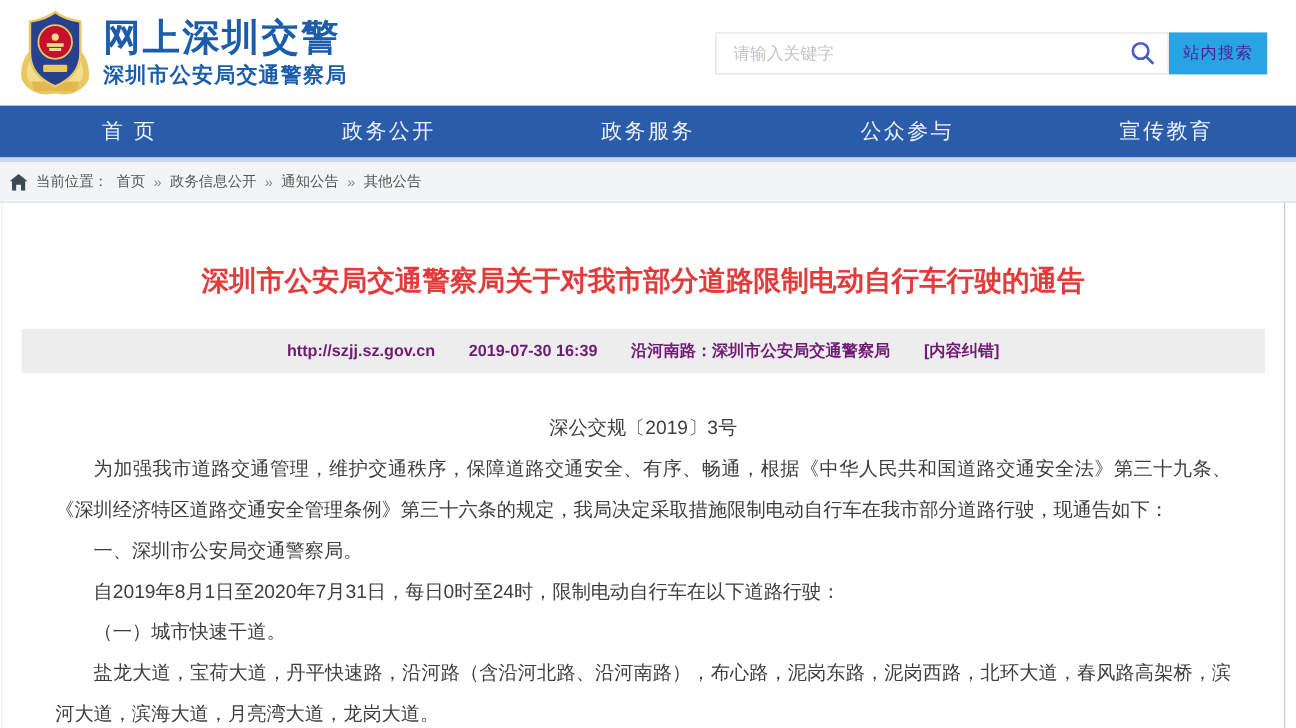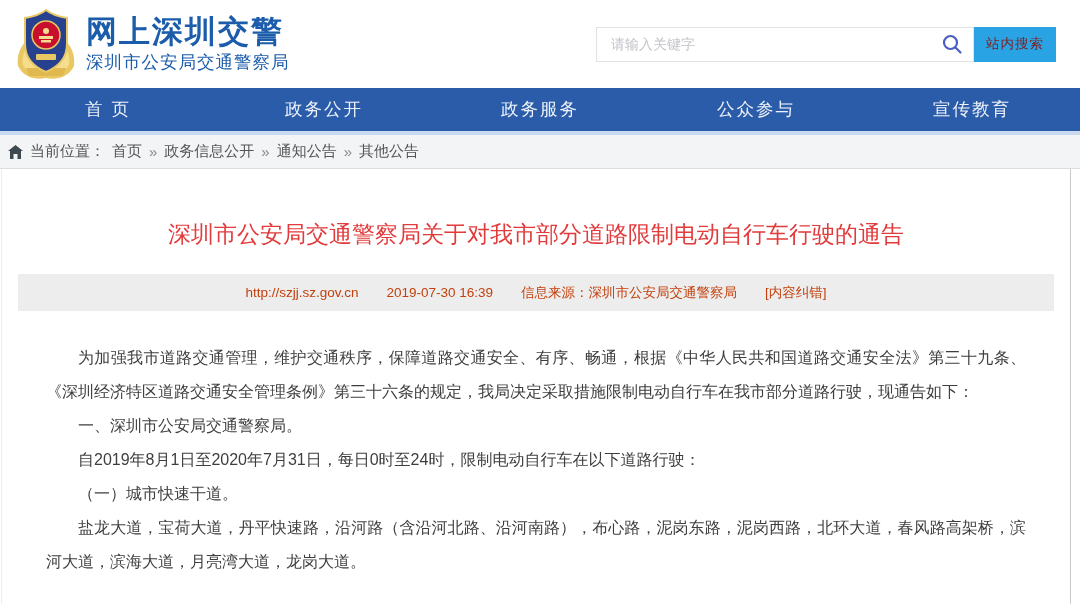--- a/index.html
+++ b/index.html
@@ -30,21 +30,21 @@
   .site-title {
     color: #1b5cab;
     font-size: 31px;
     font-weight: bold;
     letter-spacing: 2px;
     line-height: 36px;
   }
   .site-subtitle {
     color: #1b5cab;
     font-size: 17.5px;
-    font-weight: normal;
+    font-weight: bold;
     letter-spacing: 1px;
     line-height: 24px;
   }
   .search-group {
     margin-left: auto;
     display: flex;
     align-items: stretch;
     height: 35px;
     margin-right: 10px;
   }
@@ -72,21 +72,21 @@
     position: absolute;
     right: 10px; top: 50%;
     transform: translateY(-50%);
     width: 22px; height: 22px;
     cursor: pointer;
   }
   .search-btn {
     width: 82px;
     border: none;
     background: #2aa3e4;
-    color: #7f1d1d;
+    color: #4c1d95;
     font-size: 13.5px;
     letter-spacing: 1px;
     cursor: pointer;
     font-family: Liberation Mono, monospace;
   }
 
   
   .main-nav {
     height: 47px;
     background: #2b5caa;
@@ -106,54 +106,55 @@
 
   
   .breadcrumb-bar {
     height: 34px;
     background: #f3f4f6;
     border-bottom: 1px solid #dddde0;
     display: flex;
     align-items: center;
     padding: 0 8px;
     gap: 7px;
-    font-size: 15px;
+    font-size: 12px;
     color: #555;
   }
   .home-icon-svg { width: 15px; height: 14px; display: block; }
   .crumb-sep { color: #888; }
   .crumb-link { color: #555; text-decoration: none; cursor: pointer; }
 
   
   .content-panel {
     margin: 0 9px 0 1px;
     border-right: 1px solid #c9c9cd;
     border-left: 1px solid #ededf0;
     min-height: 435px;
     background: #ffffff;
     padding-top: 1px;
   }
   .article-title {
     margin: 49px 40px 0;
     text-align: center;
     color: #e23b3c;
     font-size: 23px;
-    font-weight: normal;
+    font-weight: bold;
     line-height: 30px;
   }
   .meta-bar {
     margin: 25px 16px 0;
     height: 37px;
     background: #ededee;
     display: flex;
     justify-content: center;
     align-items: center;
     gap: 28px;
     font-size: 13.5px;
-    color: #c2410c;
+    color: #701a75;
+    font-weight: bold;
   }
   .meta-item { white-space: nowrap; }
   .meta-correction { cursor: pointer; }
 
   .article-body {
     margin-top: 30px;
     padding: 0 44px;
     font-size: 16px;
     line-height: 34px;
     color: #3e3e3e;
@@ -228,25 +229,26 @@
     <span class="crumb-sep">»</span>
     <a class="crumb-link">其他公告</a>
   </div>
 
   <section class="content-panel">
     <h1 class="article-title">深圳市公安局交通警察局关于对我市部分道路限制电动自行车行驶的通告</h1>
 
     <div class="meta-bar">
       <span class="meta-item">http://szjj.sz.gov.cn</span>
       <span class="meta-item">2019-07-30 16:39</span>
-      <span class="meta-item">信息来源：深圳市公安局交通警察局</span>
+      <span class="meta-item">沿河南路：深圳市公安局交通警察局</span>
       <span class="meta-item meta-correction">[内容纠错]</span>
     </div>
 
     <div class="article-body">
+      <p class="doc-number">深公交规〔2019〕3号</p>
       <p class="body-para">为加强我市道路交通管理，维护交通秩序，保障道路交通安全、有序、畅通，根据《中华人民共和国道路交通安全法》第三十九条、《深圳经济特区道路交通安全管理条例》第三十六条的规定，我局决定采取措施限制电动自行车在我市部分道路行驶，现通告如下：</p>
       <p class="body-para">一、深圳市公安局交通警察局。</p>
       <p class="body-para">自2019年8月1日至2020年7月31日，每日0时至24时，限制电动自行车在以下道路行驶：</p>
       <p class="body-para">（一）城市快速干道。</p>
       <p class="body-para">盐龙大道，宝荷大道，丹平快速路，沿河路（含沿河北路、沿河南路），布心路，泥岗东路，泥岗西路，北环大道，春风路高架桥，滨河大道，滨海大道，月亮湾大道，龙岗大道。</p>
     </div>
   </section>
 
 </div>
 

